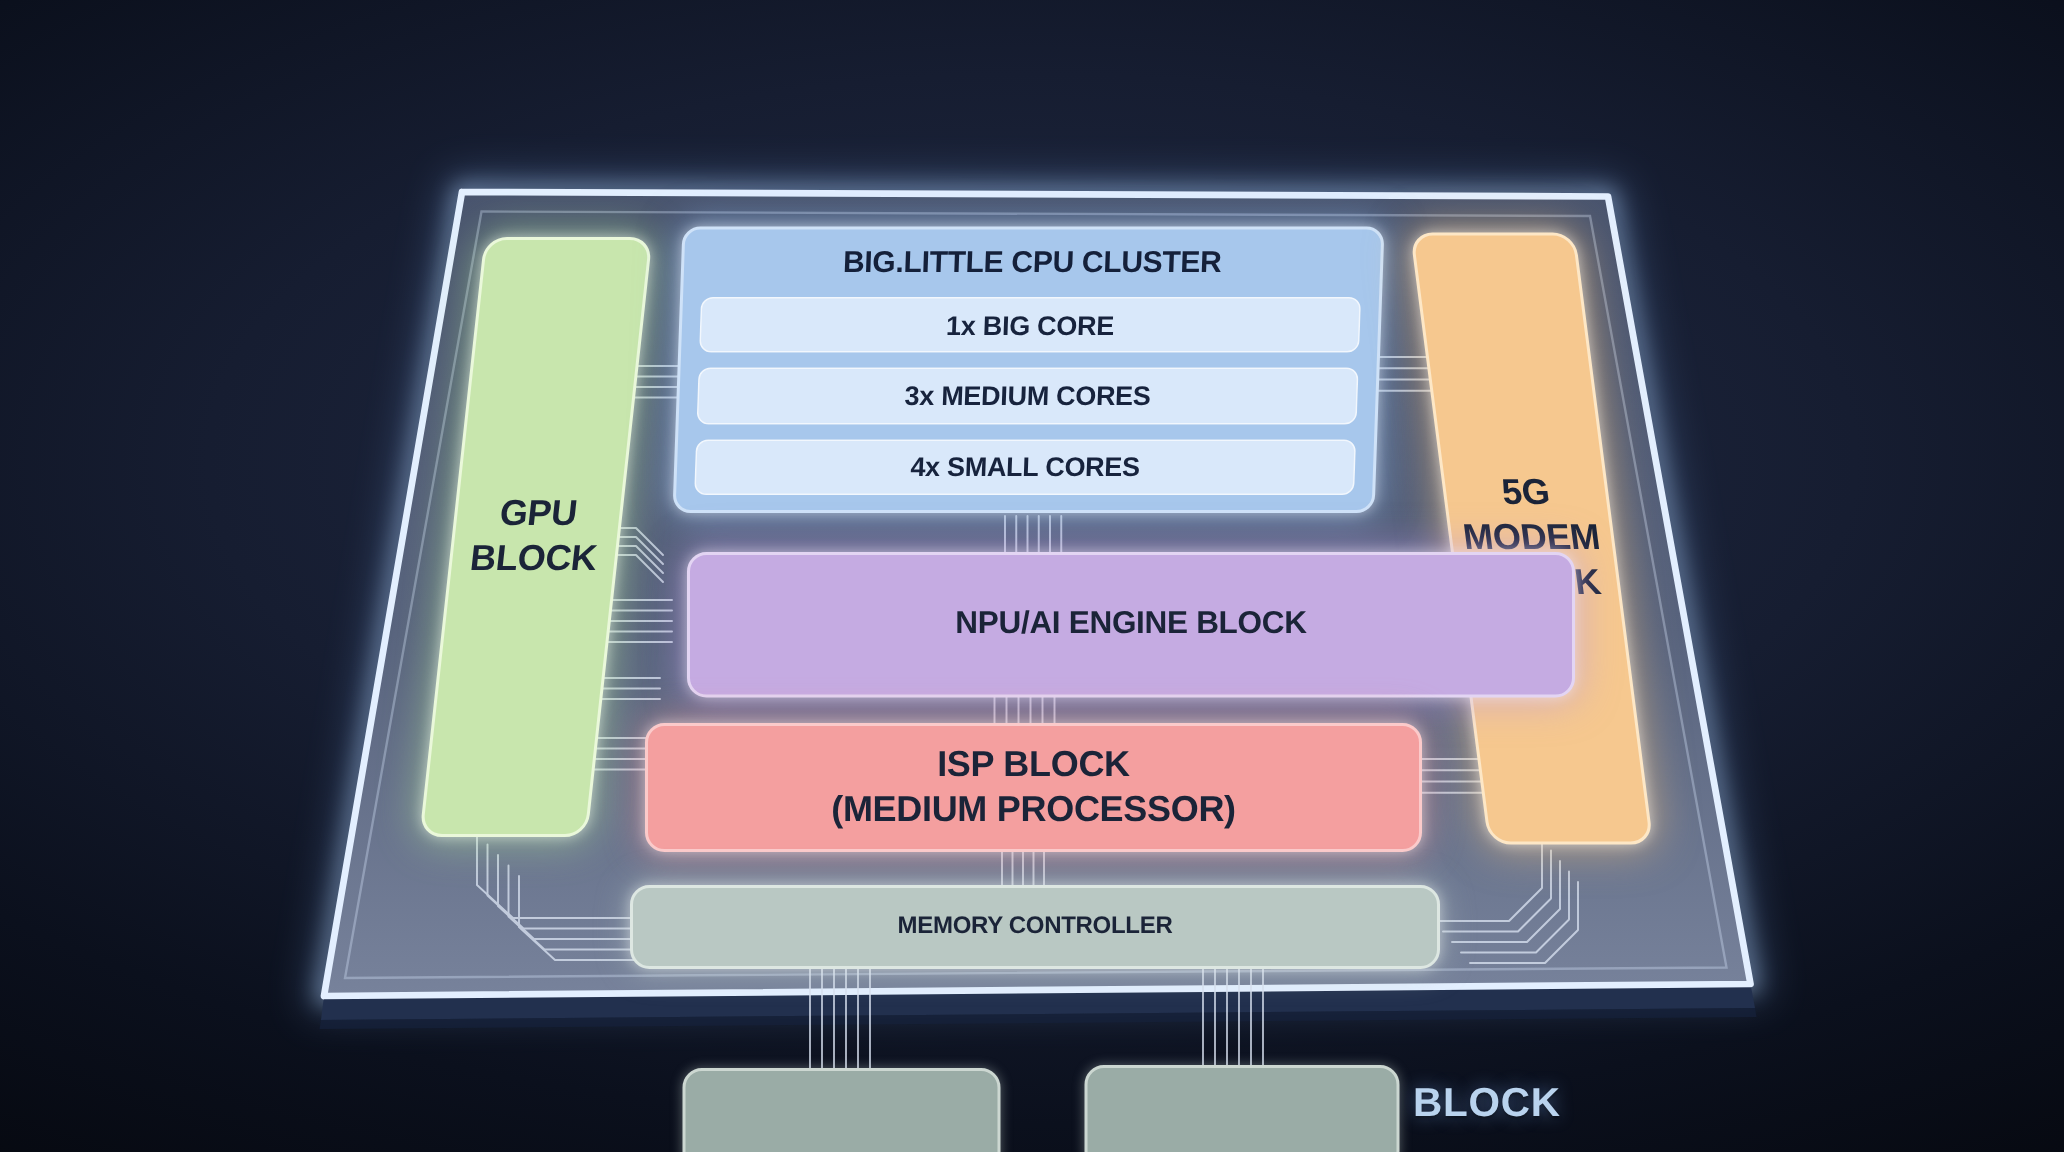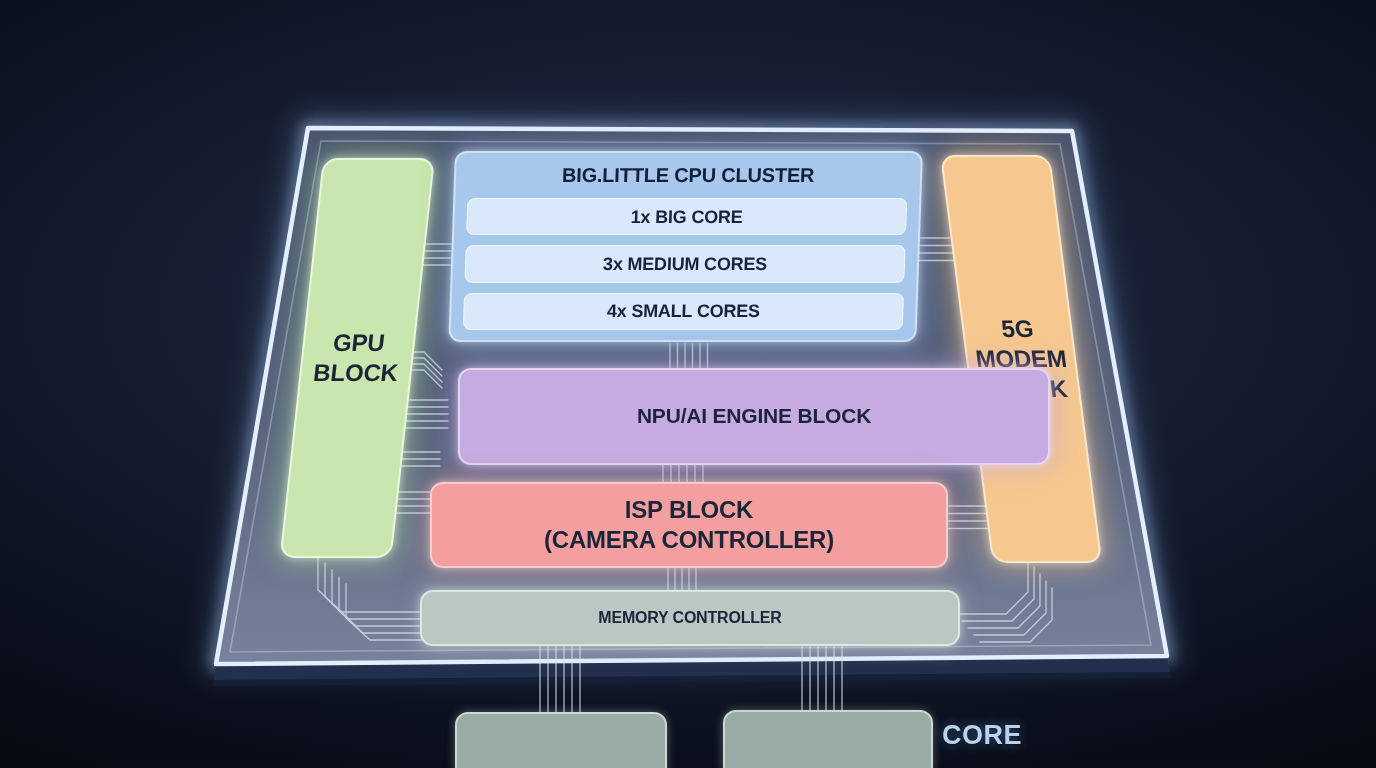--- a/index.html
+++ b/index.html
@@ -202,24 +202,24 @@
   <div class="block modem">
     <span>5G MODEM BLOCK</span>
   </div>
 
   <div class="block npu">
     <span>NPU/AI ENGINE BLOCK</span>
   </div>
 
   <div class="block isp">
     <span>ISP BLOCK</span>
-    <span>(CAMERA CONTROLLER)</span>
+    <span>(MEDIUM PROCESSOR)</span>
   </div>
 
   <div class="block mem">
     <span>MEMORY CONTROLLER</span>
   </div>
 
   <div class="block dram dram-a"></div>
   <div class="block dram dram-b"></div>
-  <div class="dram-label">CORE</div>
+  <div class="dram-label">BLOCK</div>
 
 </div>
 
 </body></html>

